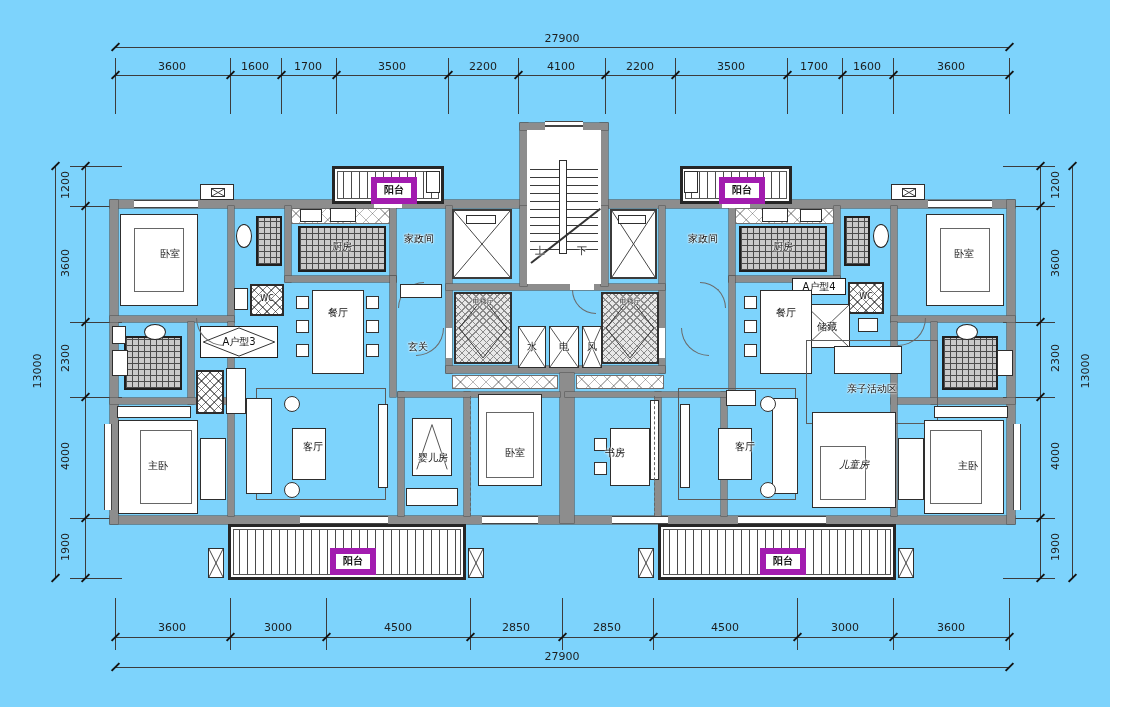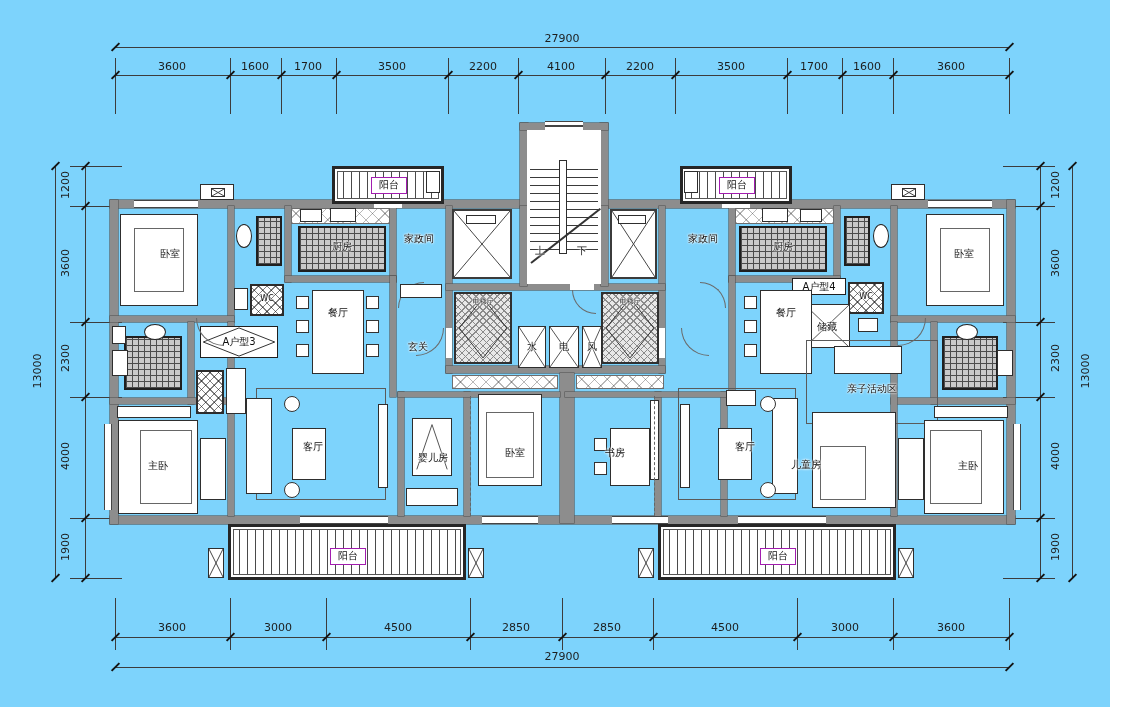--- a/index.html
+++ b/index.html
@@ -44,21 +44,21 @@
   .win{position:absolute;background:linear-gradient(#fff 0 42%,#444 42% 58%,#fff 58%);border-top:1px solid #444;border-bottom:1px solid #444;box-sizing:border-box;}
   .winv{position:absolute;background:linear-gradient(90deg,#fff 0 42%,#444 42% 58%,#fff 58%);border-left:1px solid #444;border-right:1px solid #444;box-sizing:border-box;}
   .treads{position:absolute;background:repeating-linear-gradient(0deg,#3a3a3a 0 1px,transparent 1px 8px);}
   .arc{position:absolute;border:1px solid #6a6a6a;border-width:0 0 1px 1px;border-radius:0 0 0 100%;box-sizing:border-box;}
   .xsvg{position:absolute;left:0;top:0;width:100%;height:100%;}
   
   .lbl{position:absolute;font-size:10px;line-height:13px;color:#0f0f0f;text-align:center;white-space:nowrap;
        text-shadow:0 0 2px #fff,0 0 2px #fff,0 0 3px #fff;}
   .lbl.sm{font-size:8px;line-height:10px;}
   .lbl.tiny{font-size:7px;line-height:9px;color:#333;}
-  .chip{background:#fff;border:1px solid #a21caf;line-height:13px;text-shadow:none;}
+  .chip{background:#fff;border:6px solid #a21caf;line-height:13px;text-shadow:none;font-weight:bold;}
   .unitbox{position:absolute;background:#fff;border:1px solid #1f1f1f;box-sizing:border-box;display:flex;align-items:center;justify-content:center;}
 </style>
 </head>
 <body>
 
 <div id="canvas">
 
   <div class="hl" style="left:115px;top:47px;width:894px;"></div>
   <div class="sl" style="left:115px;top:47px;"></div>
   <div class="sl" style="left:1009px;top:47px;"></div>
@@ -453,21 +453,21 @@
   <div class="furn" style="left:772px;top:398px;width:26px;height:96px;"></div>
   <div class="furn" style="left:718px;top:428px;width:34px;height:52px;"></div>
   <div class="furn" style="left:680px;top:404px;width:10px;height:84px;"></div>
   <div class="furn" style="left:726px;top:390px;width:30px;height:16px;"></div>
   <div class="circ" style="left:760px;top:396px;width:16px;height:16px;"></div>
   <div class="circ" style="left:760px;top:482px;width:16px;height:16px;"></div>
   <div class="lbl" style="left:730px;top:440px;width:30px;">客厅</div>
 
   <div class="furn" style="left:812px;top:412px;width:84px;height:96px;"></div>
   <div class="furn" style="left:820px;top:446px;width:46px;height:54px;border-color:#666;"></div>
-  <div class="lbl" style="left:783px;top:458px;width:46px;">儿童房</div>
+  <div class="lbl" style="left:831px;top:458px;width:46px;font-style:italic;">儿童房</div>
 
   <div class="furn" style="left:924px;top:420px;width:80px;height:94px;"></div>
   <div class="furn" style="left:930px;top:430px;width:52px;height:74px;border-color:#666;"></div>
   <div class="lbl" style="left:952px;top:459px;width:32px;">主卧</div>
   <div class="furn" style="left:898px;top:438px;width:26px;height:62px;"></div>
   <div class="winv" style="left:1013px;top:424px;width:8px;height:86px;"></div>
 
   <div class="win" style="left:300px;top:516px;width:88px;height:8px;"></div>
   <div class="win" style="left:482px;top:516px;width:56px;height:8px;"></div>
   <div class="win" style="left:612px;top:516px;width:56px;height:8px;"></div>

